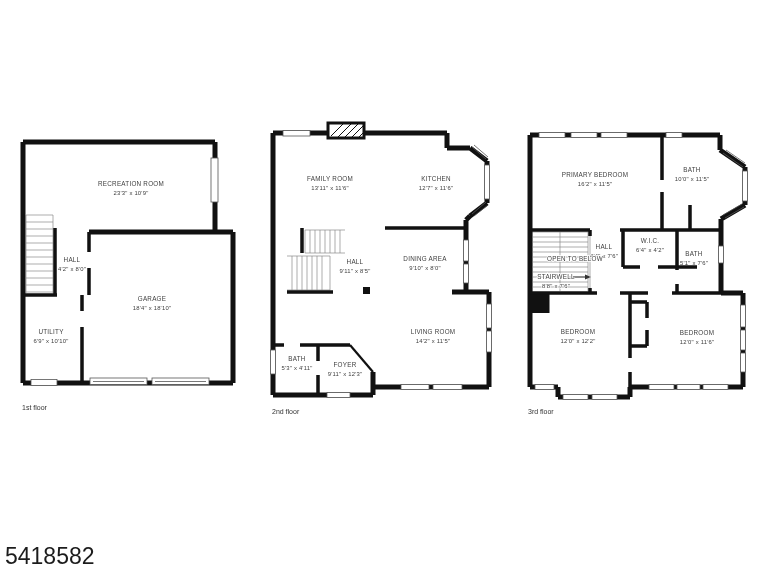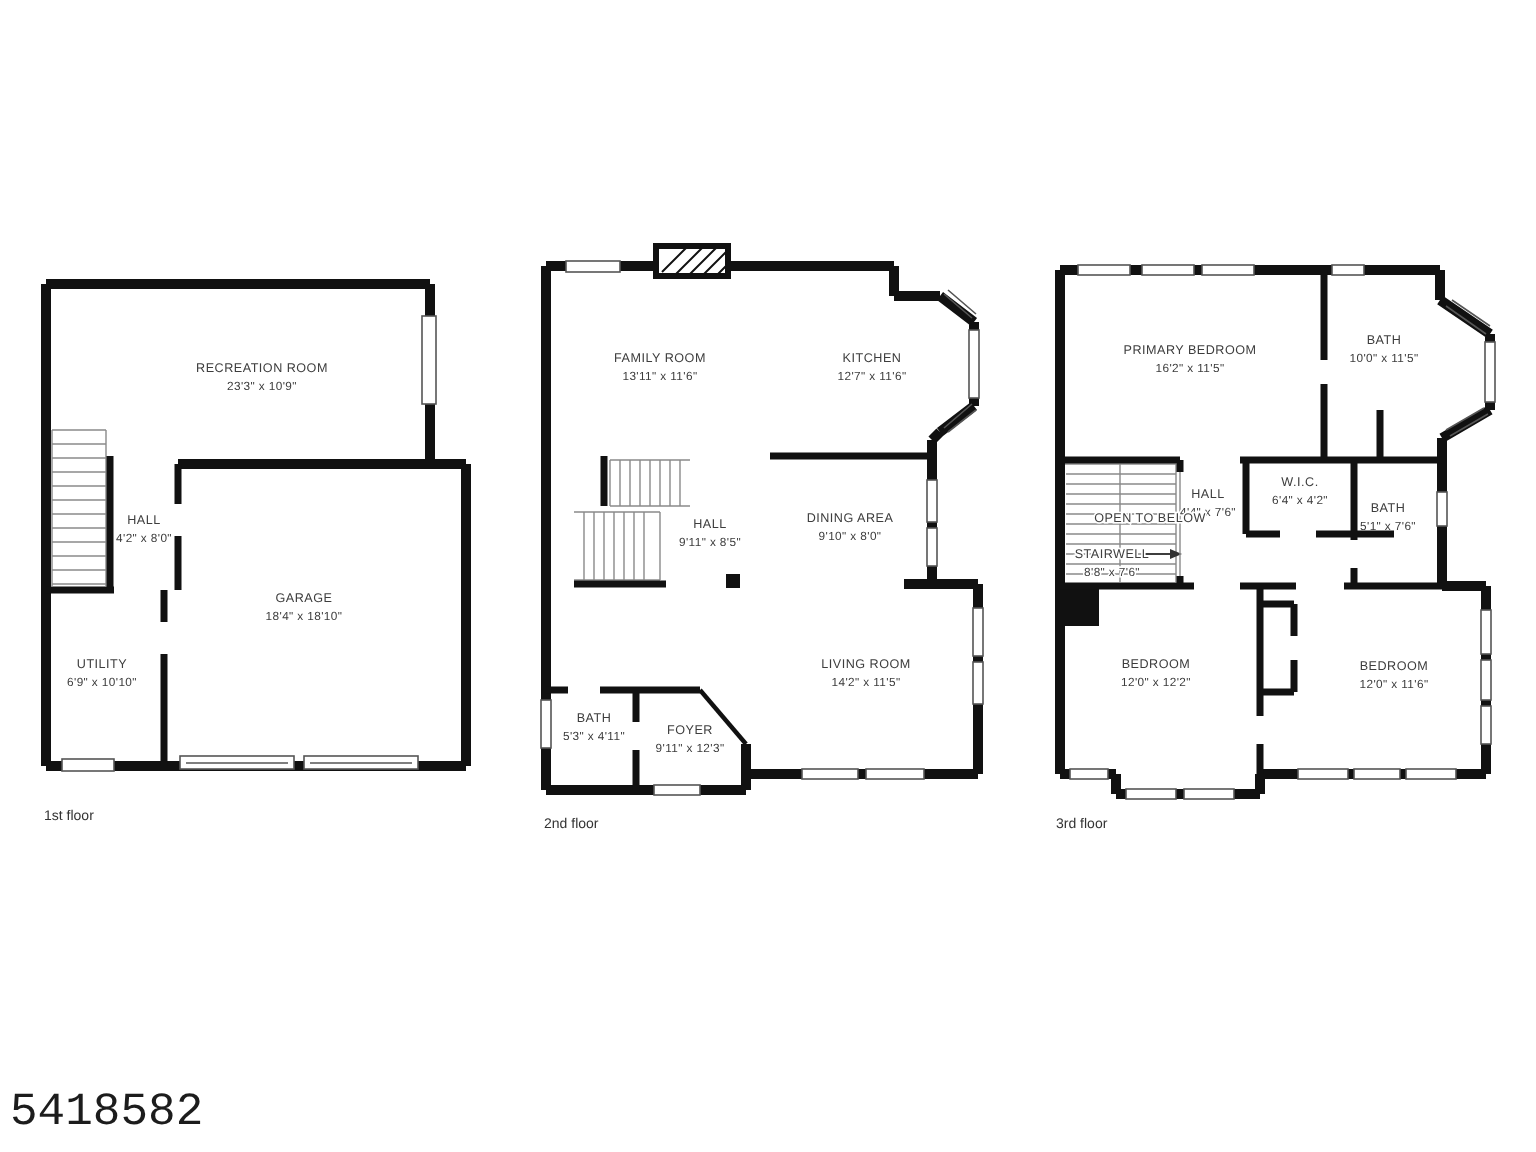--- a/index.html
+++ b/index.html
@@ -10,21 +10,21 @@
   .room-dims{font-size:5.9px;fill:#3d3d3d;letter-spacing:.2px;text-anchor:middle;}
   .floor-label{font-size:7px;fill:#333;text-anchor:start;}
   .halo{paint-order:stroke;stroke:#ffffff;stroke-width:1.6px;}
   .wall-out{stroke:#111;stroke-width:5;fill:none;}
   .wall-in{stroke:#111;stroke-width:3.5;fill:none;}
   .wall-thin{stroke:#111;stroke-width:2.2;fill:none;}
   .win{fill:#fff;stroke:#555;stroke-width:.8;}
   .stair{stroke:#8a8a8a;stroke-width:.7;fill:none;}
   .glass{stroke:#555;stroke-width:.8;fill:none;}
   .listing-id{position:absolute;left:5px;top:543px;font-size:23px;color:#1c1c1c;
-              font-family:Liberation Mono, monospace;}
+              font-family:Liberation Sans, sans-serif;}
 </style>
 </head>
 <body>
 
 <div class="sheet">
 
   <svg class="floor" viewBox="18 126 222 296" style="left:18px;top:126px;width:222px;height:296px">
     <g>
       <path class="stair" d="M26 215 H53 M26 215 V293 M53 215 V293
         M26 222 H53 M26 229 H53 M26 236 H53 M26 243 H53 M26 250 H53 M26 257 H53

